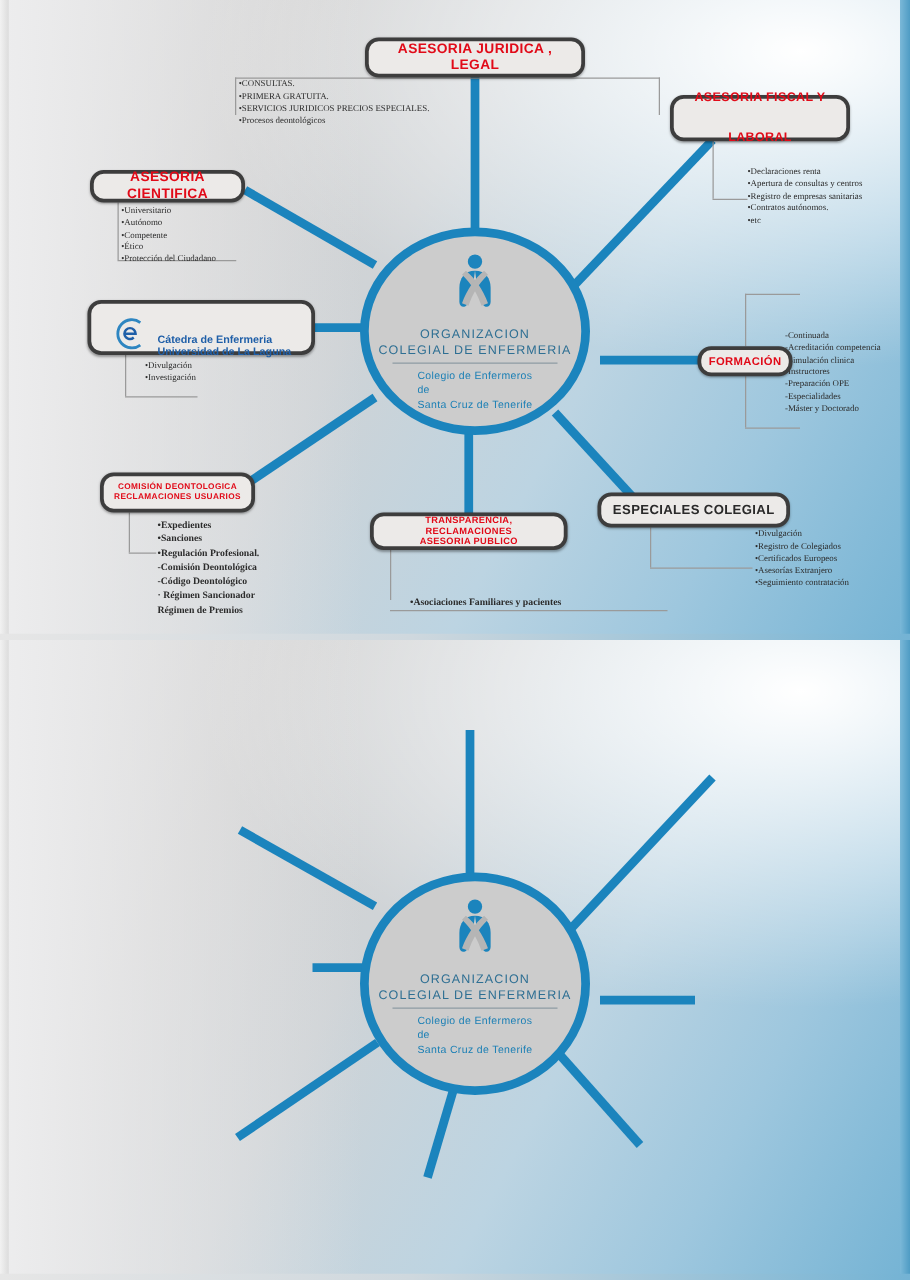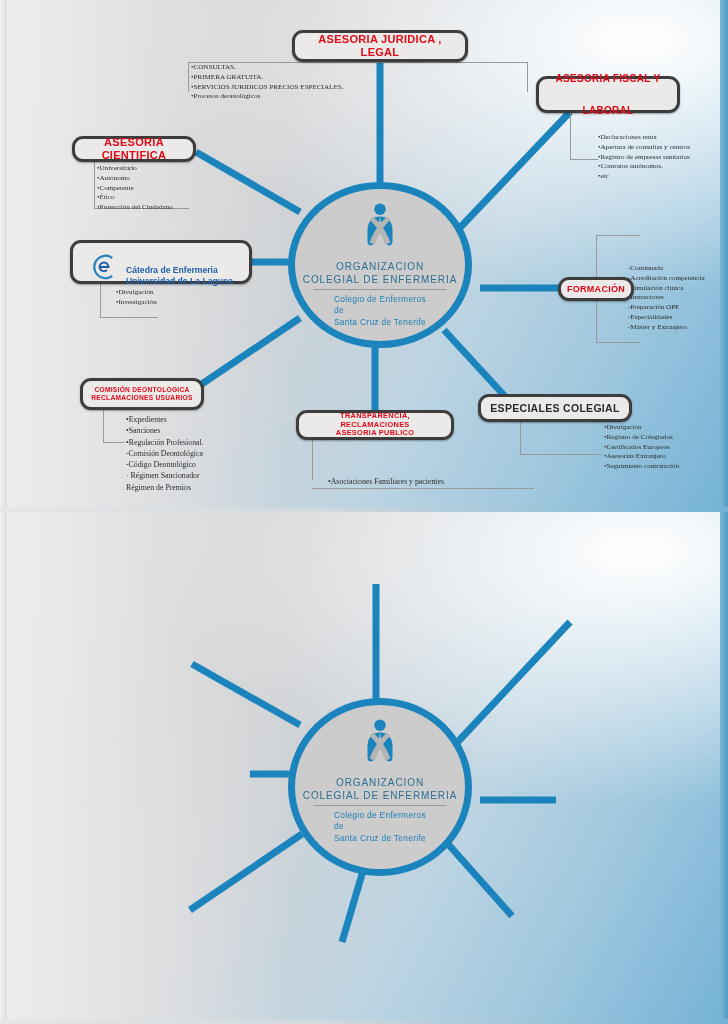--- a/index.html
+++ b/index.html
@@ -54,21 +54,21 @@
   
   .leaf {
     position:absolute;
     font-family:"Liberation Serif", serif;
     color:#2c2c2c;
     font-size:7.1px;
     line-height:1.38;
     white-space:nowrap;
     z-index:5;
   }
-  .leaf.big { font-size:7.8px; line-height:1.45; font-weight:normal;}
+  .leaf.big { font-size:7.8px; line-height:1.45; font-weight:bold;}
   .leaf div { white-space:nowrap; }
 
   
   .rule   { position:absolute; background:#9a9a9a; z-index:4; }
   .rule.h { height:1px; }
   .rule.v { width:1px; }
 
   
   .core {
     position:absolute;
@@ -239,21 +239,21 @@
   <div class="rule h" style="left:596px; top:235px; width:44px;"></div>
   <div class="rule v" style="left:596px; top:301px; height:41px;"></div>
   <div class="rule h" style="left:596px; top:342px; width:44px;"></div>
   <div class="leaf" style="left:628px; top:264px;">
     <div>-Continuada</div>
     <div>-Acreditación competencia</div>
     <div>-Simulación clinica</div>
     <div>-Instructores</div>
     <div>-Preparación OPE</div>
     <div>-Especialidades</div>
-    <div>-Máster y Extranjero</div>
+    <div>-Máster y Doctorado</div>
   </div>
 
   <div class="panel-edge-l"></div>
   <div class="panel-edge-r"></div>
   <div class="panel-edge-b"></div>
 </div>
 
 <div class="panel" id="panel-bottom">
   <div class="bg"></div>
   <div class="bg-left-fade"></div>

